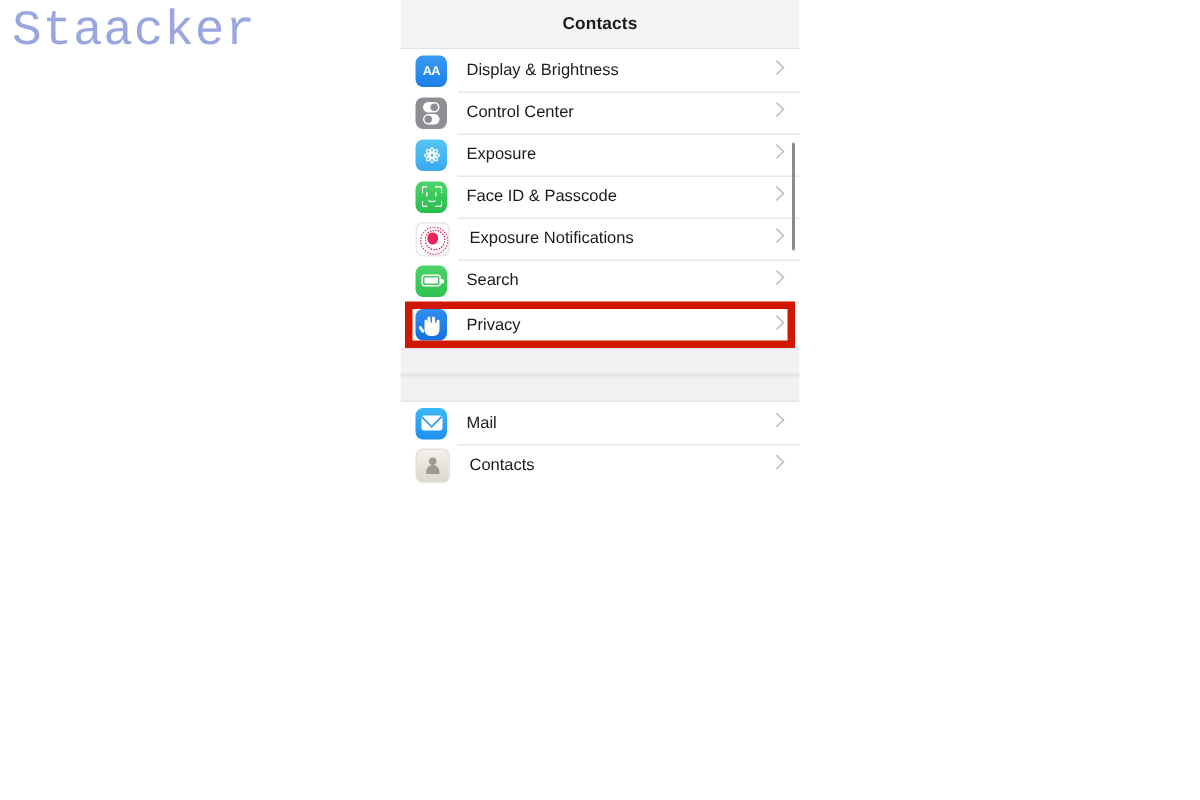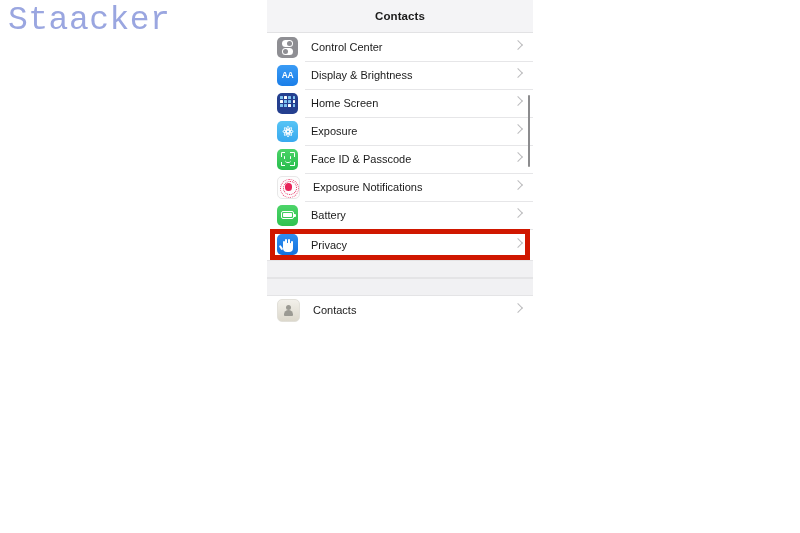--- a/index.html
+++ b/index.html
@@ -399,56 +399,36 @@
 
 <div id="settings-panel">
 
   <div id="settings-header">
     <span class="title">Contacts</span>
   </div>
 
   <div id="settings-list">
       <div class="section">
         <div class="row">
+          <span class="row-icon ic-display">
+            <span>AA</span>
+          </span>
+          <span class="row-label">Display &amp; Brightness</span>
+          <span class="chevron"></span>
+        </div>
+        <div class="row">
           <span class="row-icon ic-control">
             <span class="tog t1">
               <span class="knob"></span>
             </span>
             <span class="tog t2">
               <span class="knob"></span>
             </span>
           </span>
           <span class="row-label">Control Center</span>
-          <span class="chevron"></span>
-        </div>
-        <div class="row">
-          <span class="row-icon ic-display">
-            <span>AA</span>
-          </span>
-          <span class="row-label">Display &amp; Brightness</span>
-          <span class="chevron"></span>
-        </div>
-        <div class="row">
-          <span class="row-icon ic-home">
-            <span class="g">
-              <i class=""></i>
-              <i class="w"></i>
-              <i class=""></i>
-              <i class=""></i>
-              <i class="w"></i>
-              <i class=""></i>
-              <i class=""></i>
-              <i class="w"></i>
-              <i class=""></i>
-              <i class=""></i>
-              <i class="w"></i>
-              <i class=""></i>
-            </span>
-          </span>
-          <span class="row-label">Home Screen</span>
           <span class="chevron"></span>
         </div>
         <div class="row">
           <span class="row-icon ic-wallpaper">
             <span class="fl">
               <i style="transform:rotate(0deg)"></i>
               <i style="transform:rotate(45deg)"></i>
               <i style="transform:rotate(90deg)"></i>
               <i style="transform:rotate(135deg)"></i>
             </span>
@@ -479,21 +459,21 @@
           </span>
           <span class="row-label">Exposure Notifications</span>
           <span class="chevron"></span>
         </div>
         <div class="row">
           <span class="row-icon ic-battery">
             <span class="b">
               <i></i>
             </span>
           </span>
-          <span class="row-label">Battery</span>
+          <span class="row-label">Search</span>
           <span class="chevron"></span>
         </div>
         <div class="row highlighted">
           <span class="row-icon ic-privacy">
             <span class="hand">
               <i class="th"></i>
               <i class="f1"></i>
               <i class="f2"></i>
               <i class="f3"></i>
               <i class="f4"></i>
@@ -502,20 +482,27 @@
           </span>
           <span class="row-label">Privacy</span>
           <span class="chevron"></span>
           <div id="privacy-highlight" style="border-color: rgb(208, 23, 0);"></div>
         </div>
       </div>
       <div class="section-gap"></div>
       <div class="section-gap"></div>
       <div class="section">
         <div class="row">
+          <span class="row-icon ic-mail">
+            <span class="env"></span>
+          </span>
+          <span class="row-label">Mail</span>
+          <span class="chevron"></span>
+        </div>
+        <div class="row">
           <span class="row-icon ic-contacts">
             <span class="pers">
               <span class="hd"></span>
               <span class="bd"></span>
             </span>
           </span>
           <span class="row-label">Contacts</span>
           <span class="chevron"></span>
         </div>
       </div>

